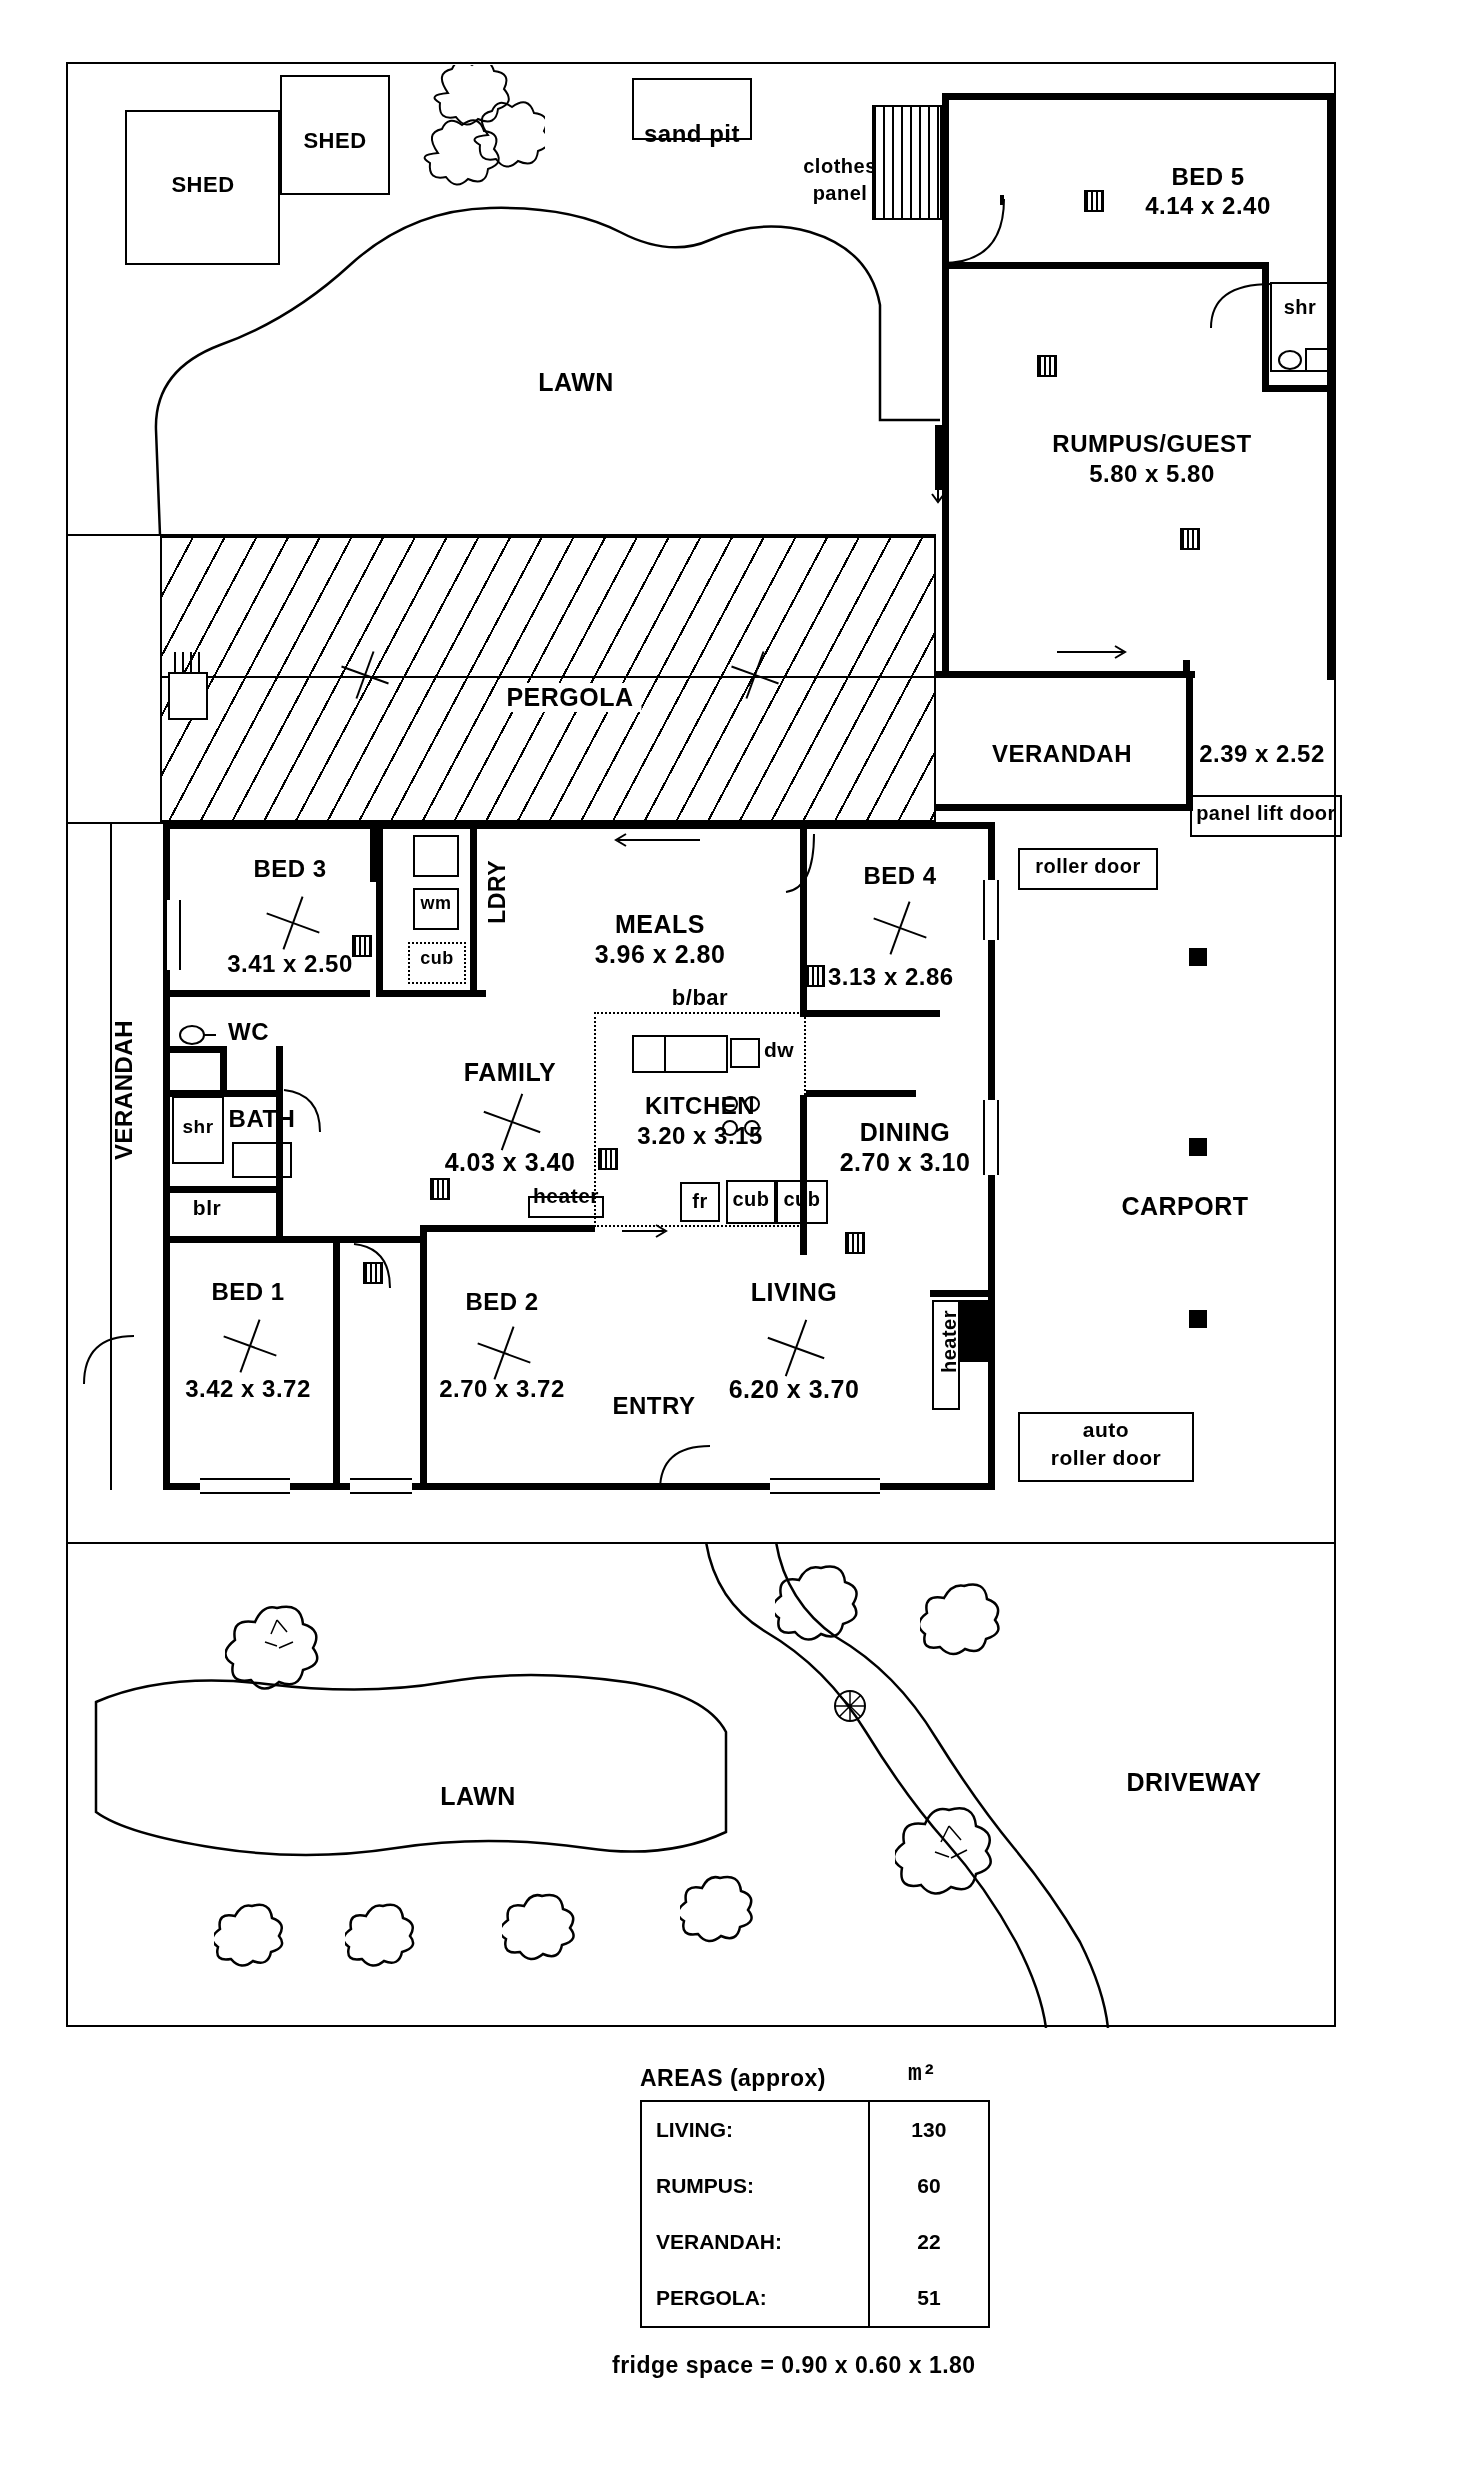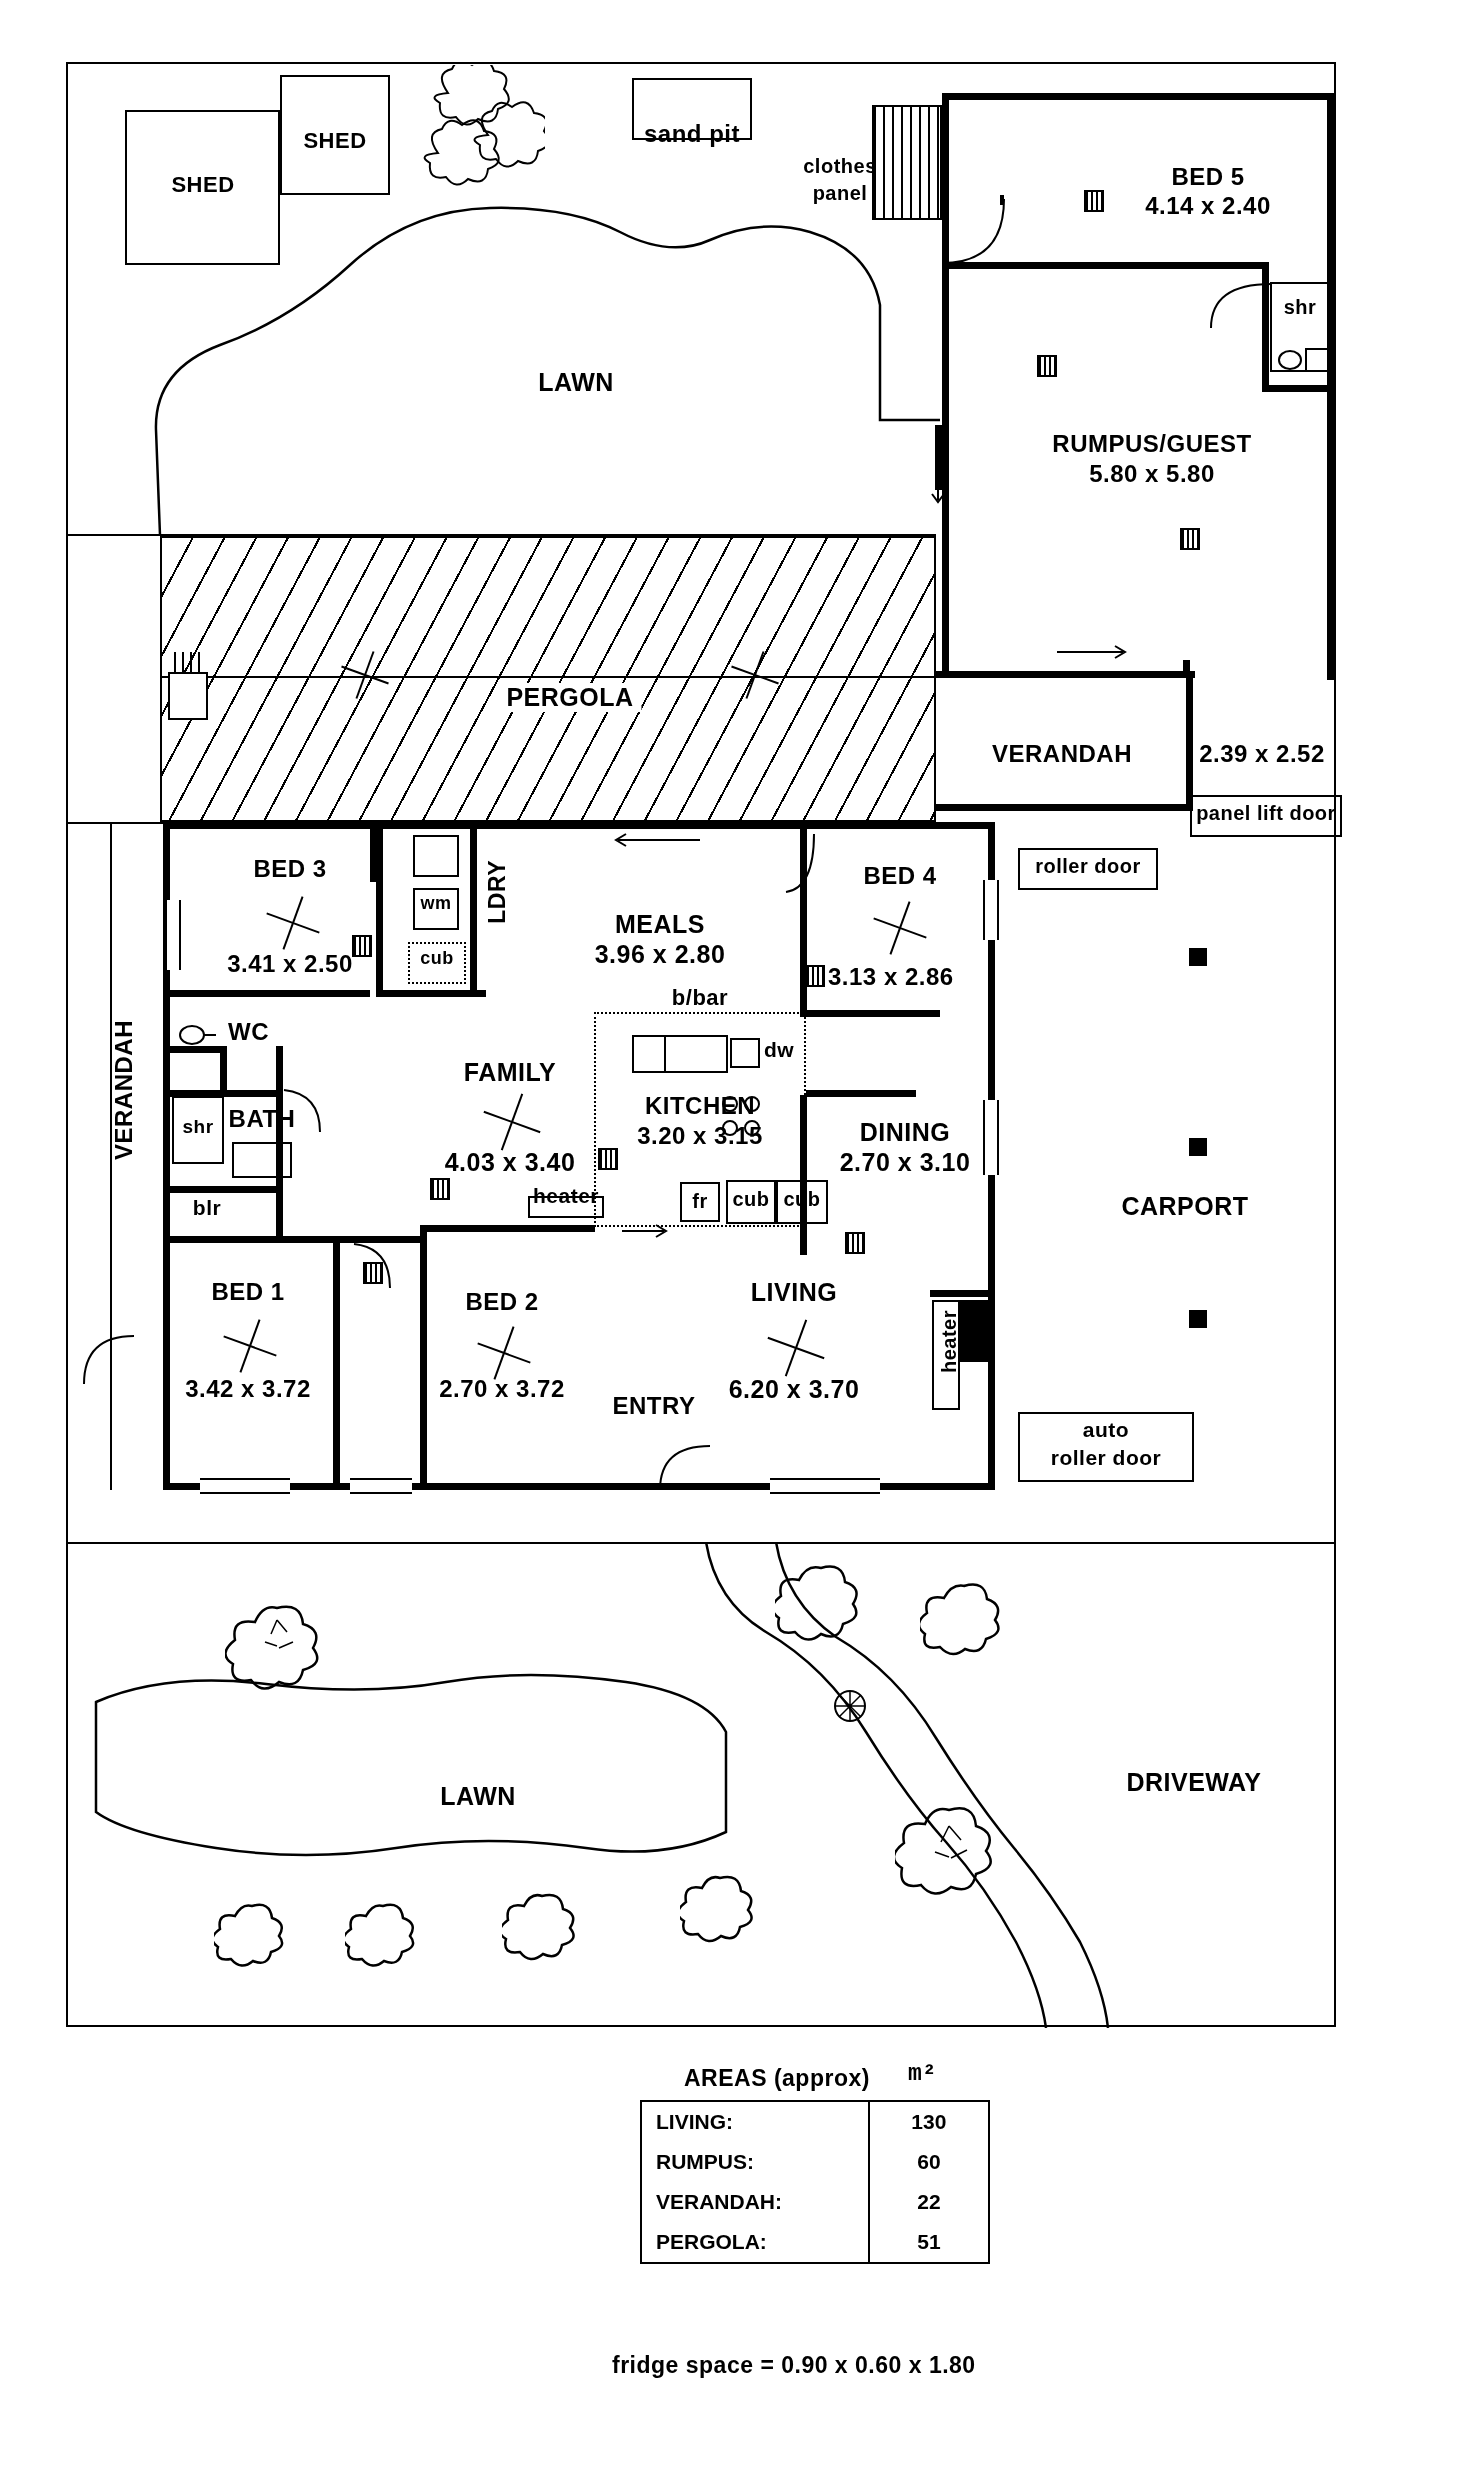--- a/index.html
+++ b/index.html
@@ -11,21 +11,21 @@
   .thin{border:2px solid #000;}
   .thick{border:7px solid #000;}
   .fillblk{position:absolute;background:#000;}
   .cross{position:absolute;}
   .cross:before,.cross:after{content:"";position:absolute;background:#000;}
   .cross:before{left:0;top:50%;width:100%;height:2px;transform:translateY(-50%) rotate(20deg);}
   .cross:after{left:50%;top:0;height:100%;width:2px;transform:translateX(-50%) rotate(20deg);}
   .sqicon{position:absolute;width:16px;height:18px;border:2px solid #000;background:
      repeating-linear-gradient(90deg,#000 0 2px,#fff 2px 5px);}
   .tbl{position:absolute;border-collapse:collapse;font-weight:700;}
-  .tbl td{padding:0 6px;font-size:21px;}
+  .tbl td{padding:8px 6px;font-size:21px;}
   .vert{writing-mode:vertical-rl;transform:rotate(180deg);}
 </style>
 </head>
 <body>
 
 <div id="page">
 
   <div class="box thin" style="left:66px;top:62px;width:1270px;height:1965px;"></div>
 
   <div class="fillblk" style="left:66px;top:534px;width:870px;height:2px;"></div>
@@ -301,21 +301,21 @@
   </svg>
   <svg style="position:absolute;left:680px;top:1872px;width:82px;height:76px;">
     <path d="M40 6 q19 -5 21 13 q16 5 7 19 q10 12 -8 17 q-3 16 -19 9 q-13 11 -23 -2 q-18 3 -14 -13 q-13 -8 2 -19 q-3 -18 16 -14 q7 -14 18 -10 z" fill="none" stroke="#000" stroke-width="2.5"></path>
   </svg>
 
   <div class="lbl ctr" style="left:478px;top:1782px;font-size:25px;">LAWN</div>
   <div class="lbl ctr" style="left:1194px;top:1768px;font-size:25px;">DRIVEWAY</div>
 
   <div style="position:absolute;left:640px;top:2065px;width:350px;">
     <div style="position:relative;">
-      <div class="lbl" style="position:static;display:inline-block;font-size:23px;margin-left:44px;">AREAS (approx)</div>
+      <div class="lbl" style="position:static;display:inline-block;font-size:23px;">AREAS (approx)</div>
       <div class="lbl" style="left:268px;top:-4px;font-size:23px;font-family:Liberation Mono, monospace;">m²</div>
     </div>
   </div>
 
   <table class="tbl" id="areas-table" style="left:640px;top:2100px;width:350px;">
     <tbody id="areas-body">
         <tr>
           <td style="border-left: 2px solid rgb(0, 0, 0); border-right: 2px solid rgb(0, 0, 0); border-top: 2px solid rgb(0, 0, 0); border-bottom: none; width: 210px; padding-left: 14px; height: 40px;">LIVING:</td>
           <td style="text-align: center; border-right: 2px solid rgb(0, 0, 0); border-top: 2px solid rgb(0, 0, 0); border-bottom: none; width: 110px;">130</td>
         </tr>

